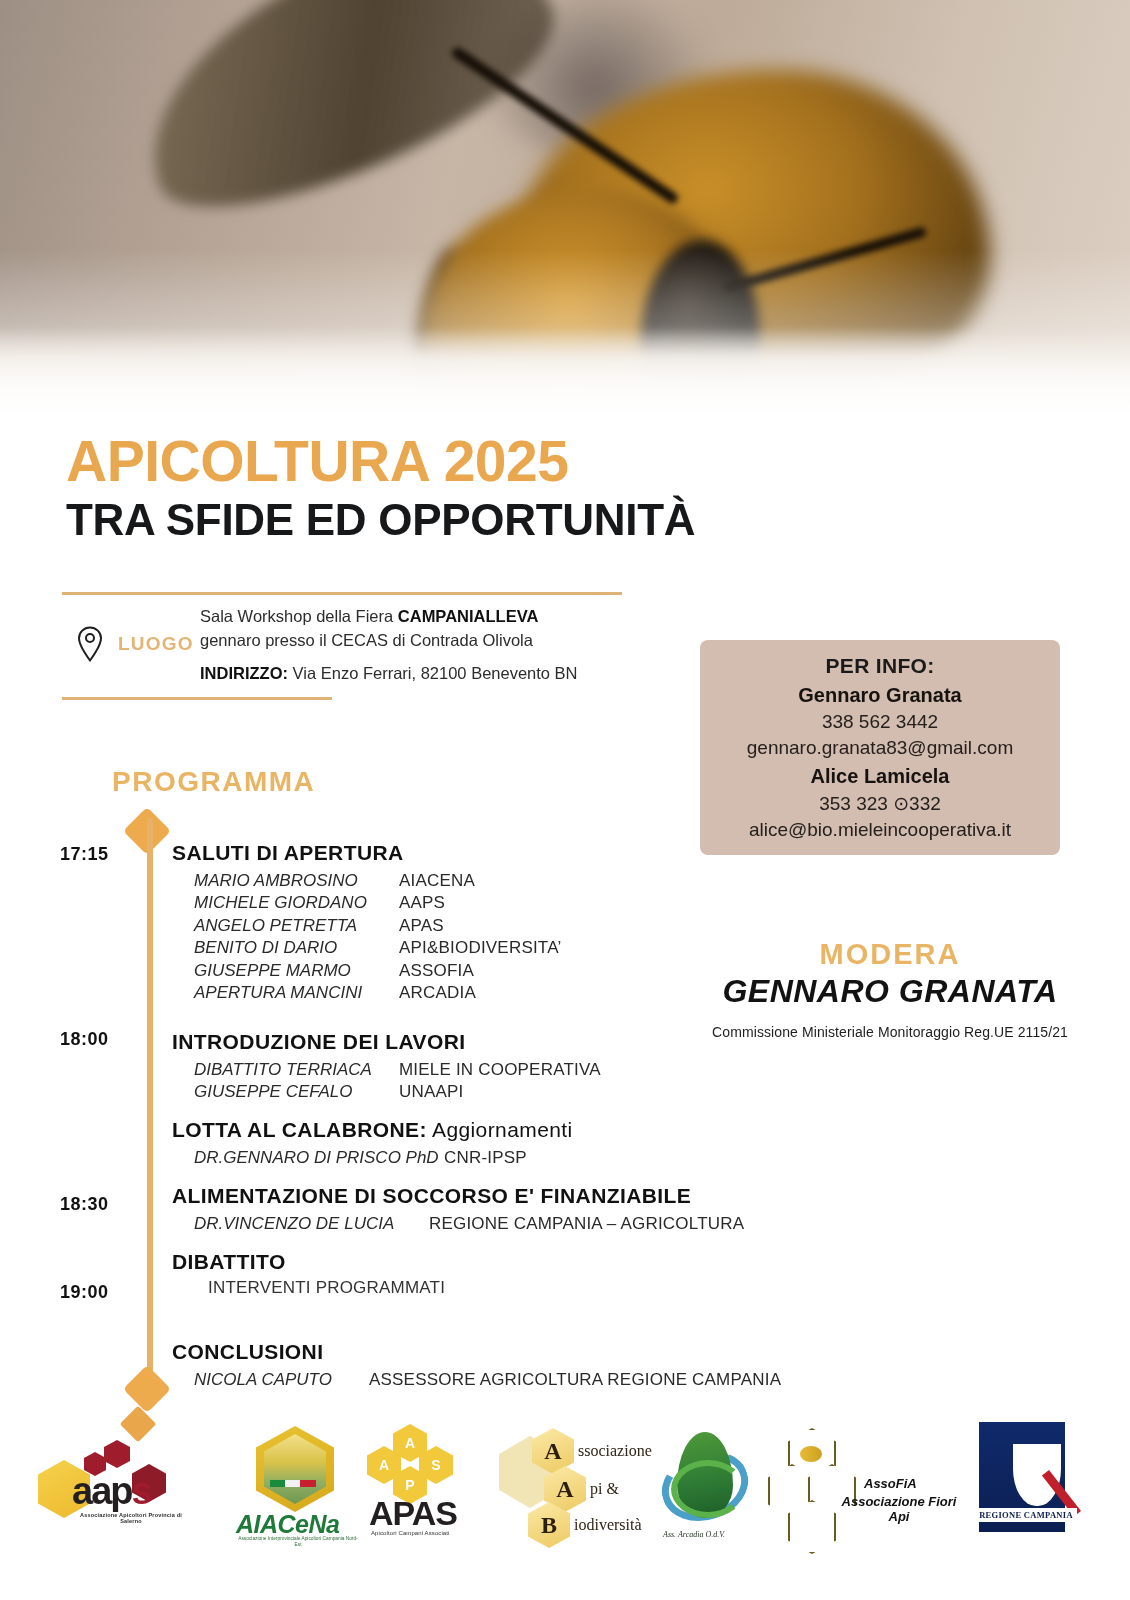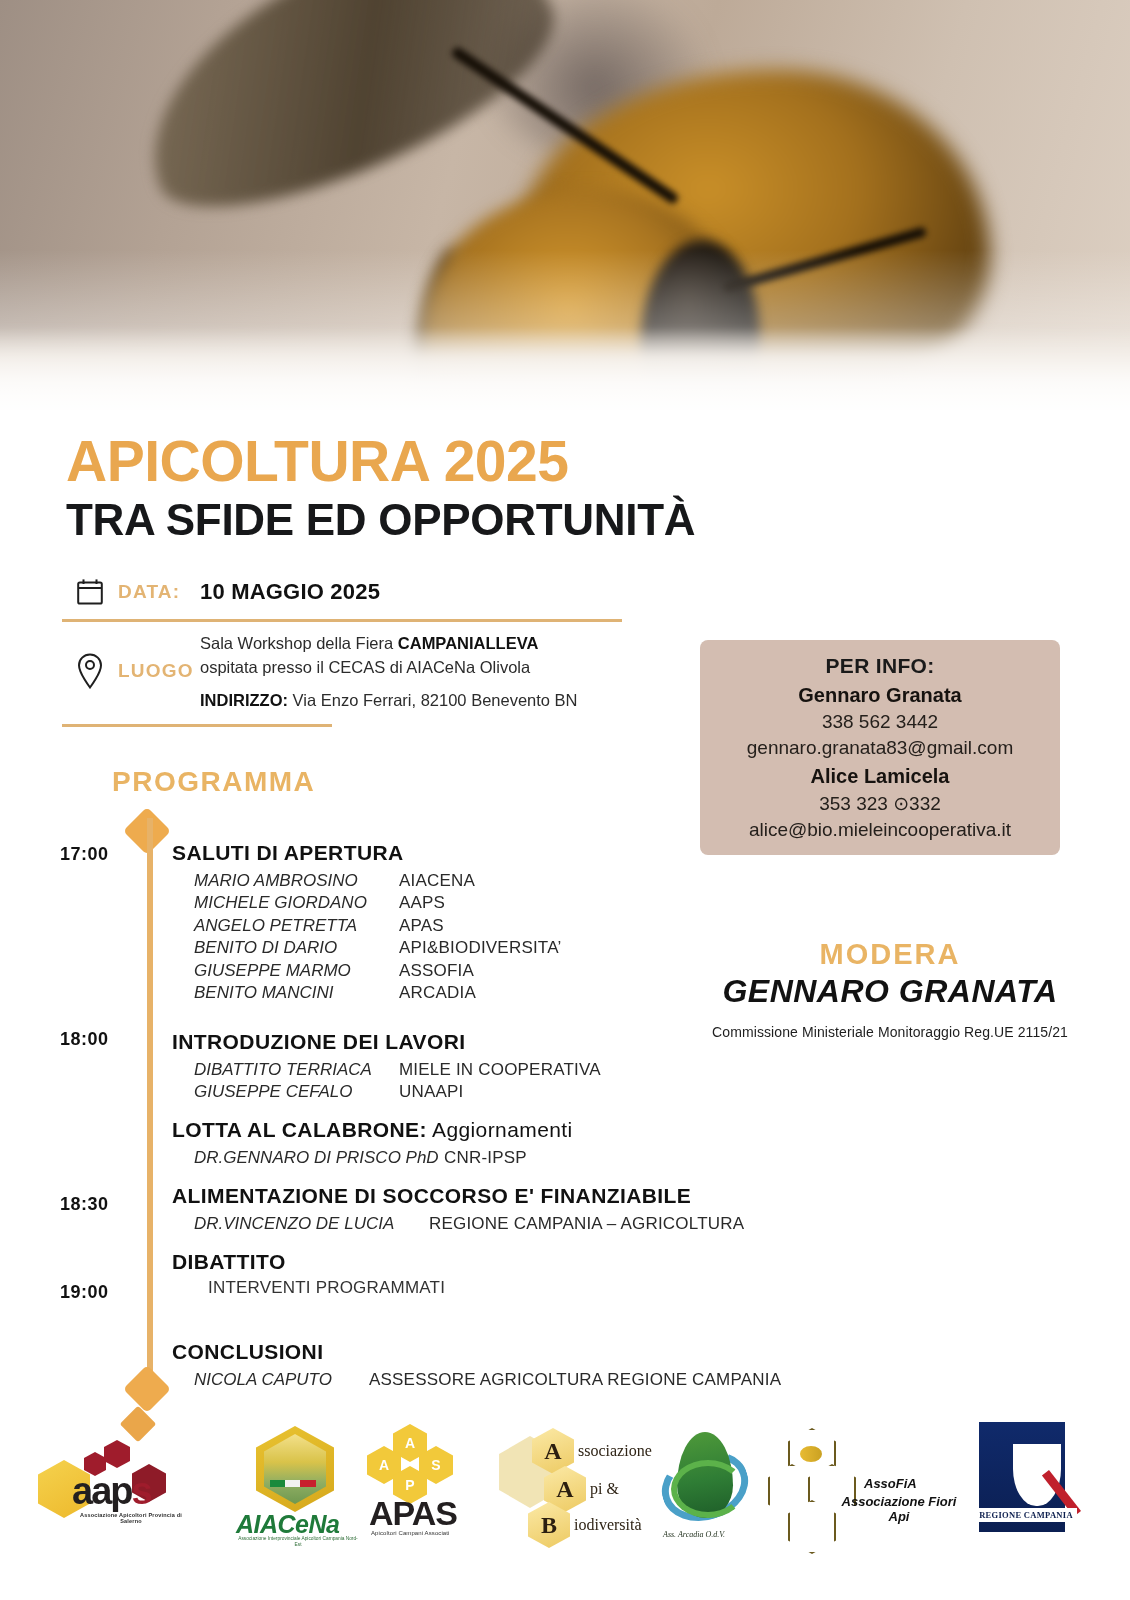--- a/index.html
+++ b/index.html
@@ -268,48 +268,36 @@
   <div class="hero-fade"></div>
 </div>
 
 <div class="title-wrap">
   <div class="title-main">APICOLTURA 2025</div>
   <div class="title-sub">TRA SFIDE ED OPPORTUNITÀ</div>
 </div>
 
 <div class="info-block">
 
-  <div class="row">
-    <div class="icon-cell">
-      <svg width="26" height="27" viewBox="0 0 26 27" fill="none">
-        <rect x="1.2" y="4.5" width="23.6" height="21" rx="1.6" stroke="#1f1f1f" stroke-width="2"></rect>
-        <line x1="1.2" y1="10" x2="24.8" y2="10" stroke="#1f1f1f" stroke-width="2"></line>
-        <line x1="6.5" y1="1.4" x2="6.5" y2="6" stroke="#1f1f1f" stroke-width="2"></line>
-        <line x1="19.5" y1="1.4" x2="19.5" y2="6" stroke="#1f1f1f" stroke-width="2"></line>
-      </svg>
-    </div>
-    <div class="label-cell">DATA:</div>
-    <div class="value-date">10 MAGGIO 2025</div>
-  </div>
 
   <div class="divider"></div>
 
   <div class="row">
     <div class="icon-cell">
       <svg width="26" height="36" viewBox="0 0 26 36" fill="none">
         <path d="M13 1.5C6.9 1.5 2 6.3 2 12.2c0 7.9 11 22.3 11 22.3s11-14.4 11-22.3C24 6.3 19.1 1.5 13 1.5z" stroke="#1f1f1f" stroke-width="2" fill="none"></path>
         <circle cx="13" cy="12" r="4" stroke="#1f1f1f" stroke-width="2" fill="none"></circle>
       </svg>
     </div>
     <div class="label-cell">LUOGO</div>
     <div style="flex:1;">
       <div class="place-text">
         <span>Sala Workshop della Fiera </span><b>CAMPANIALLEVA</b>
       </div>
-      <div class="place-text">ospitata presso il CECAS di AIACeNa Olivola</div>
+      <div class="place-text">gennaro presso il CECAS di Contrada Olivola</div>
       <div class="place-addr">
         <b>INDIRIZZO:</b><span> Via Enzo Ferrari, 82100 Benevento BN</span>
       </div>
     </div>
   </div>
 
   <div class="divider short"></div>
 </div>
 
 <div class="infobox">
@@ -321,21 +309,21 @@
   <div class="ln">353 323 ⊙332</div>
   <div class="ln">alice@bio.mieleincooperativa.it</div>
 </div>
 
 <div class="programma">PROGRAMMA</div>
 
 <div class="tl-diamond top"></div>
 <div class="timeline"></div>
 <div class="tl-diamond bottom"></div>
 
-<div class="time" style="top:844px;">17:00</div>
+<div class="time" style="top:844px;">17:15</div>
 <div class="time" style="top:1029px;">18:00</div>
 <div class="time" style="top:1194px;">18:30</div>
 <div class="time" style="top:1282px;">19:00</div>
 
 <div class="agenda" style="top:841px;">
   <div class="ag-title">SALUTI DI APERTURA</div>
   <div class="speakers">
     <div class="sp-row">
       <span class="sp-name">MARIO AMBROSINO</span>
       <span class="sp-org">AIACENA</span>
@@ -350,21 +338,21 @@
     </div>
     <div class="sp-row">
       <span class="sp-name">BENITO DI DARIO</span>
       <span class="sp-org">API&amp;BIODIVERSITA’</span>
     </div>
     <div class="sp-row">
       <span class="sp-name">GIUSEPPE MARMO</span>
       <span class="sp-org">ASSOFIA</span>
     </div>
     <div class="sp-row">
-      <span class="sp-name">BENITO MANCINI</span>
+      <span class="sp-name">APERTURA MANCINI</span>
       <span class="sp-org">ARCADIA</span>
     </div>
   </div>
 </div>
 
 <div class="agenda" style="top:1030px;">
   <div class="ag-title">INTRODUZIONE DEI LAVORI</div>
   <div class="speakers">
     <div class="sp-row">
       <span class="sp-name">DIBATTITO TERRIACA</span>

